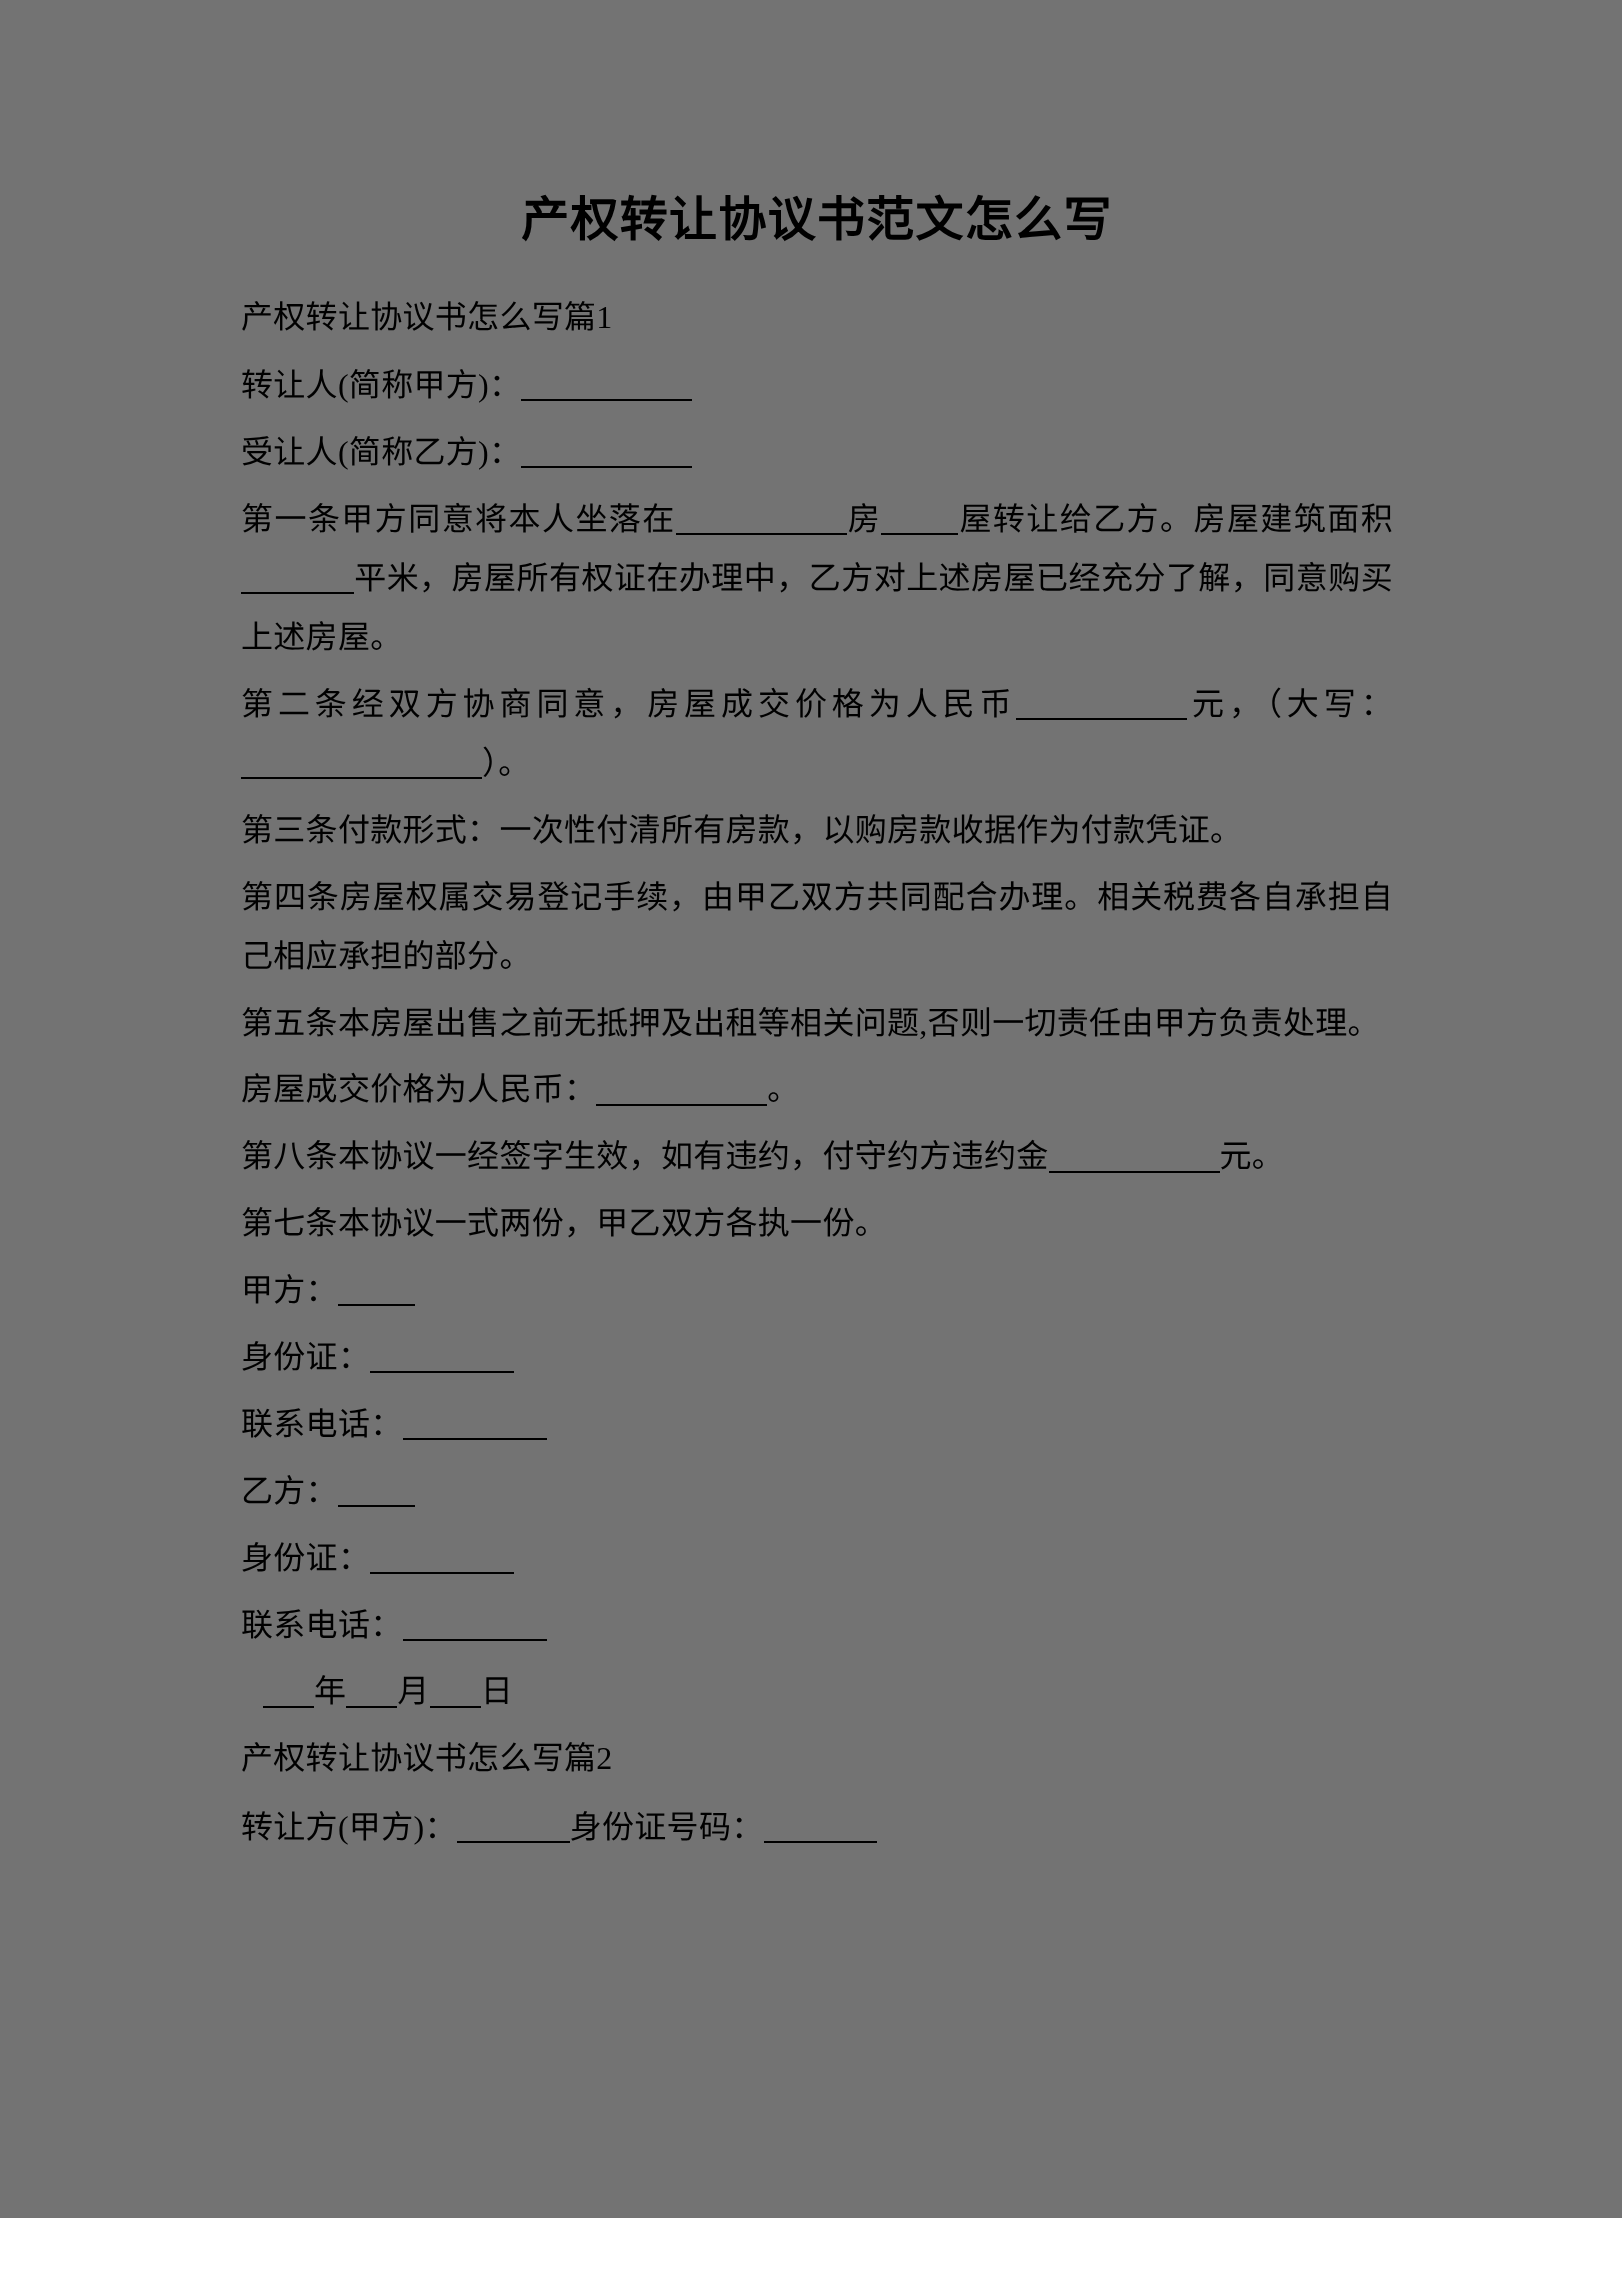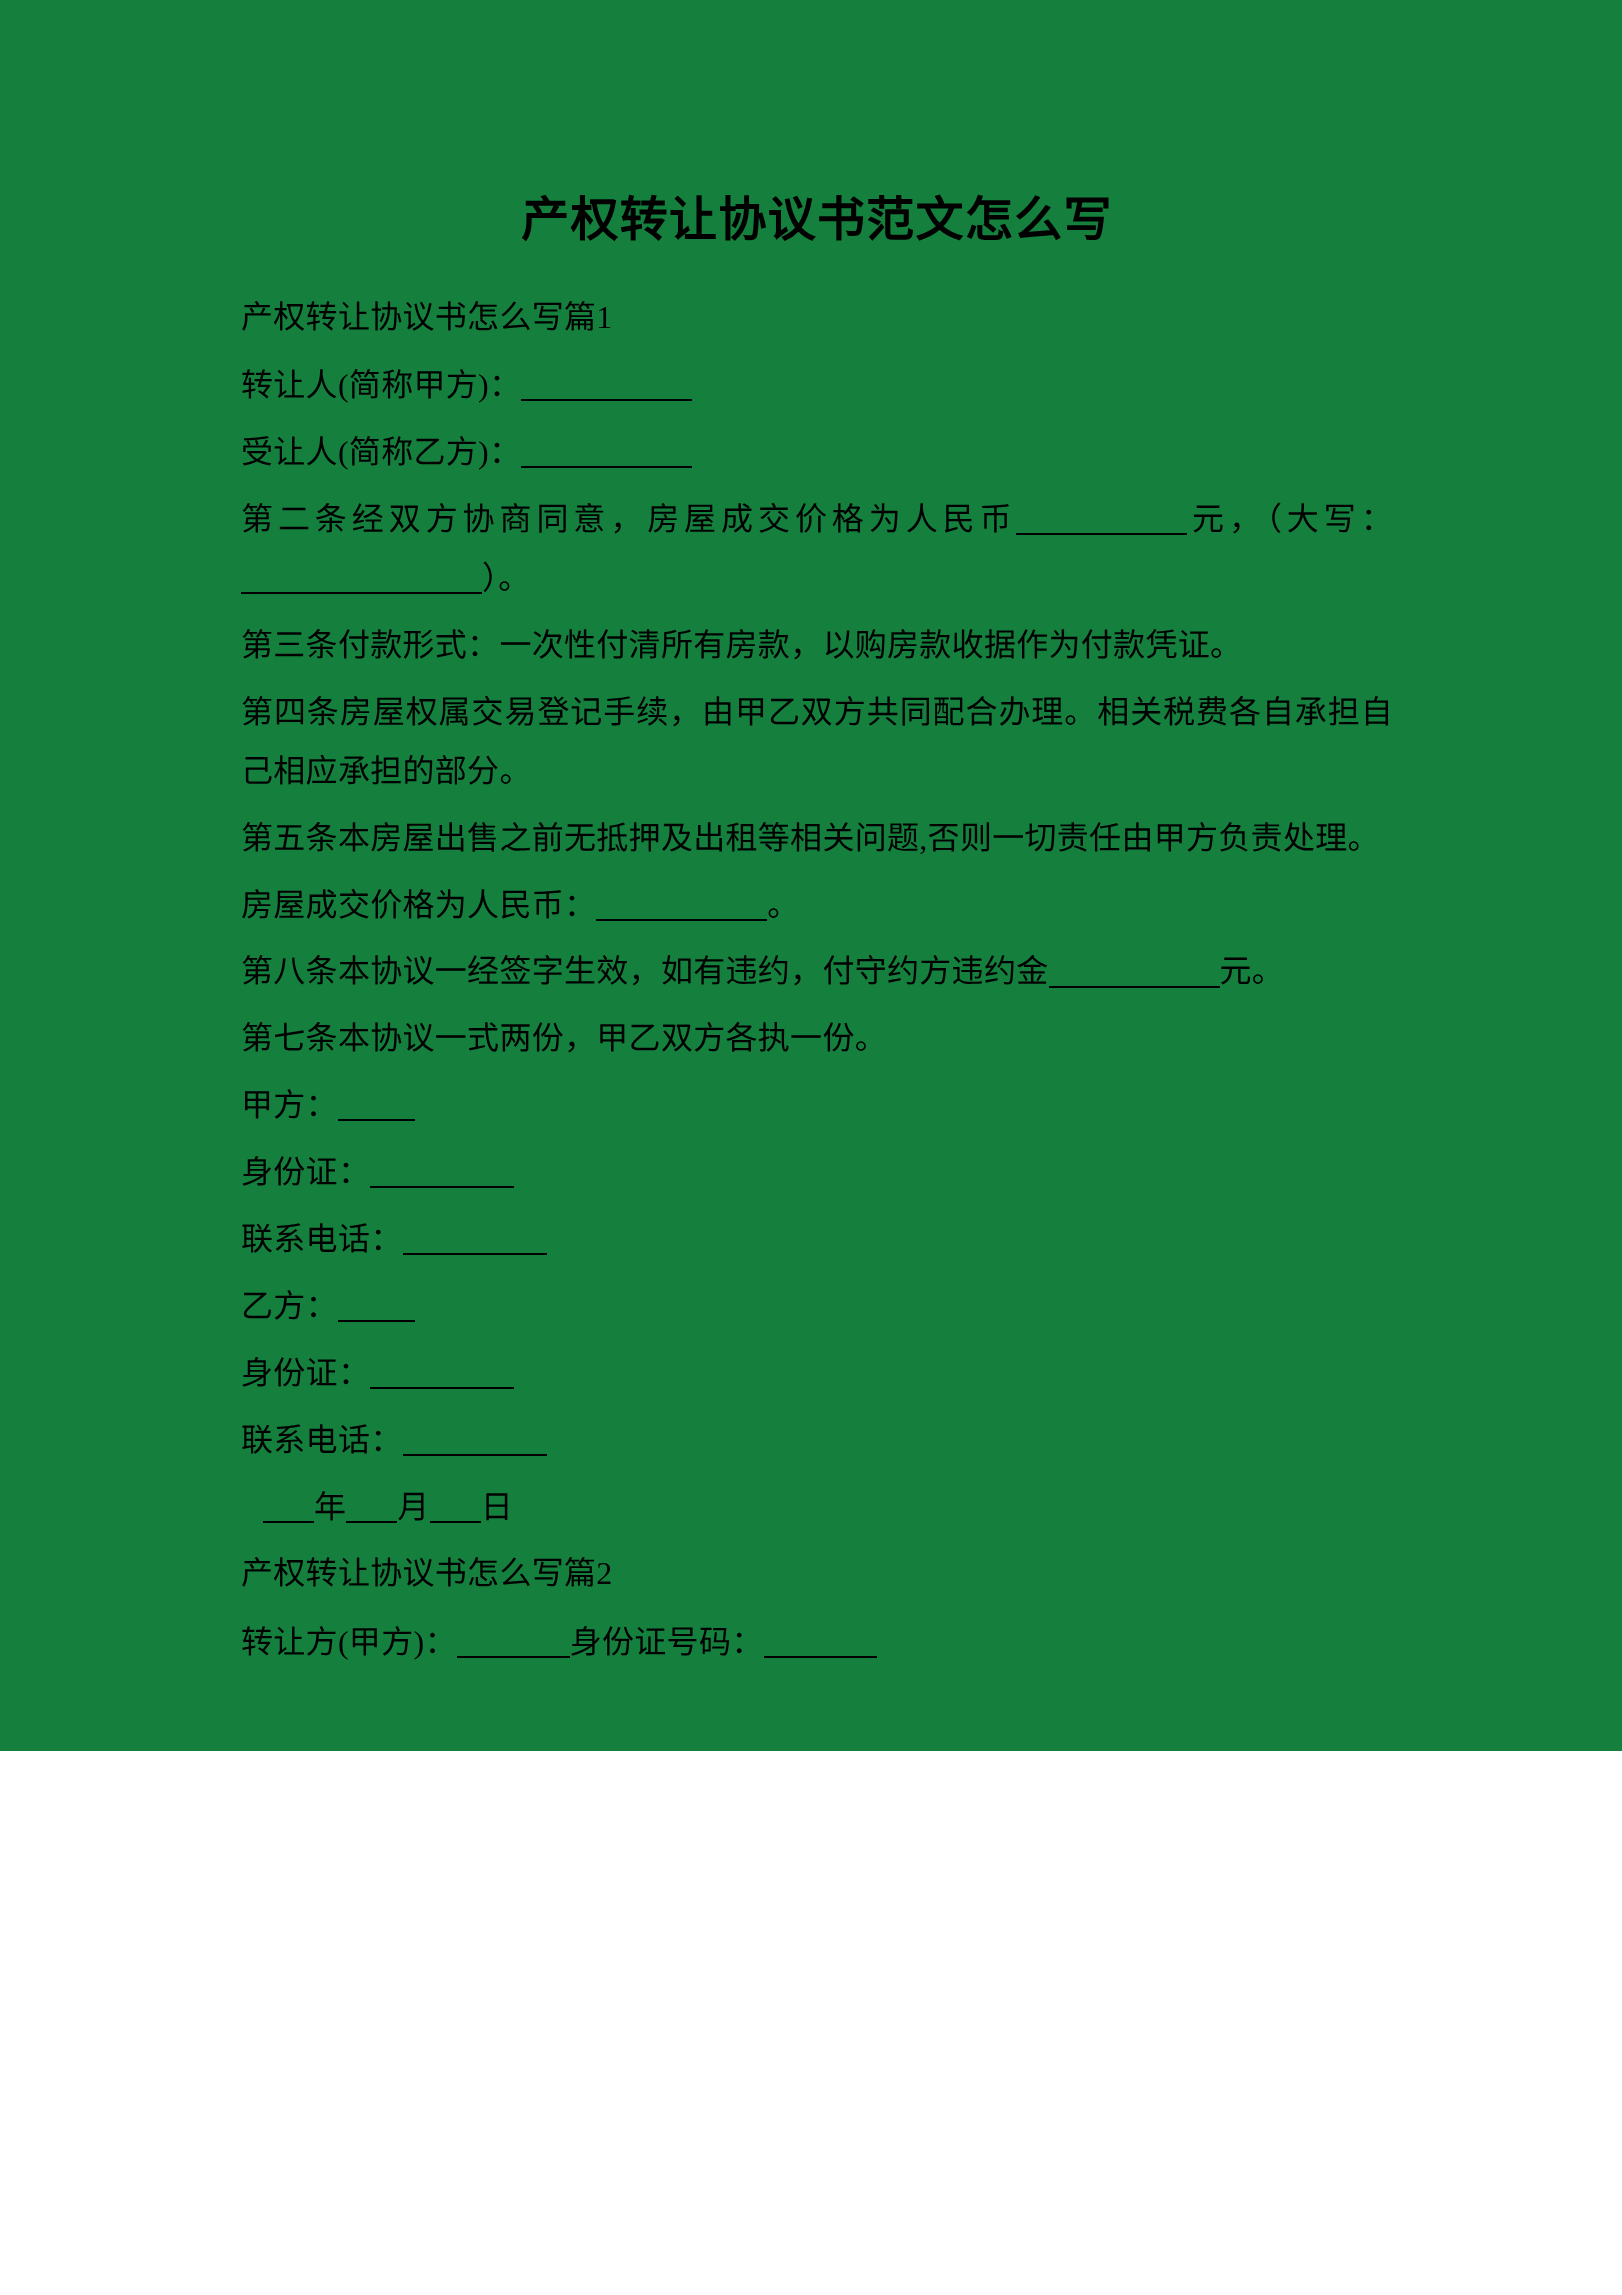--- a/index.html
+++ b/index.html
@@ -8,22 +8,22 @@
     padding: 0;
     background: #ffffff;
   }
   body {
     font-family: "Liberation Serif", "DejaVu Serif", serif;
     color: #000000;
   }
   .page {
     position: relative;
     width: 1623px;
-    height: 1751px;
-    background: #15803d;
+    height: 2218px;
+    background: #737373;
     overflow: hidden;
     box-sizing: border-box;
   }
   .content {
     position: absolute;
     left: 241px;
     top: 190px;
     width: 1152px;
   }
   .doc-title {
@@ -77,20 +77,23 @@
 
     <p class="para">
       <span>转让人(简称甲方)：</span><span class="blank b-xl"></span>
     </p>
 
     <p class="para">
       <span>受让人(简称乙方)：</span><span class="blank b-xl"></span>
     </p>
 
 
+    <p class="para">
+      <span>第一条甲方同意将本人坐落在</span><span class="blank b-xl"></span><span>房</span><span class="blank b-sm"></span><span>屋转让给乙方。房屋建筑面积</span><span class="blank b-md"></span><span>平米，房屋所有权证在办理中，乙方对上述房屋已经充分了解，同意购买上述房屋。</span>
+    </p>
 
     <p class="para">
       <span>第二条经双方协商同意，房屋成交价格为人民币</span><span class="blank b-xl"></span><span>元，（大写：</span><span class="blank b-xxl"></span><span>）。</span>
     </p>
 
     <p class="para">第三条付款形式：一次性付清所有房款，以购房款收据作为付款凭证。</p>
 
     <p class="para">第四条房屋权属交易登记手续，由甲乙双方共同配合办理。相关税费各自承担自己相应承担的部分。</p>
 
     <p class="para">第五条本房屋出售之前无抵押及出租等相关问题,否则一切责任由甲方负责处理。</p>

